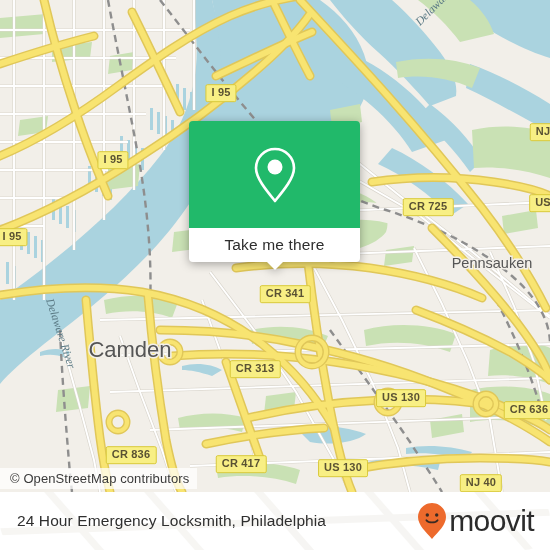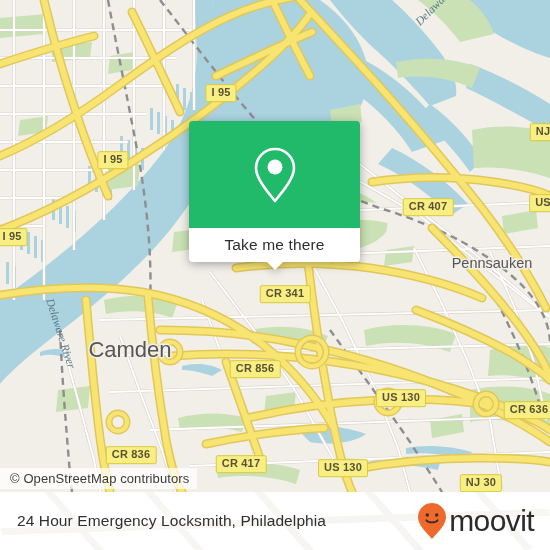--- a/index.html
+++ b/index.html
@@ -344,31 +344,31 @@
 
         <text x="130" y="357" font-family="Liberation Sans, sans-serif" font-size="22" fill="#555" text-anchor="middle" stroke="#F2EFE9" stroke-width="3" paint-order="stroke">Camden</text>
         <text x="492" y="268" font-family="Liberation Sans, sans-serif" font-size="14.5" fill="#555" text-anchor="middle" stroke="#F2EFE9" stroke-width="3" paint-order="stroke">Pennsauken</text>
       </g>
     </svg>
 
     <div id="shields" style="position:absolute;left:0;top:0;width:550px;height:492px;margin-top:17px;">
         <div style="position: absolute; left: 221px; top: 76px; transform: translate(-50%, -50%); background: rgb(248, 239, 132); border: 1.6px solid rgb(217, 201, 58); color: rgb(90, 82, 51); font: bold 11px / 1.15 &quot;Liberation Sans&quot;, sans-serif; padding: 1px 5px 2px; border-radius: 2px; white-space: nowrap; letter-spacing: 0.2px;">I 95</div>
         <div style="position: absolute; left: 113px; top: 143px; transform: translate(-50%, -50%); background: rgb(248, 239, 132); border: 1.6px solid rgb(217, 201, 58); color: rgb(90, 82, 51); font: bold 11px / 1.15 &quot;Liberation Sans&quot;, sans-serif; padding: 1px 5px 2px; border-radius: 2px; white-space: nowrap; letter-spacing: 0.2px;">I 95</div>
         <div style="position: absolute; left: 12px; top: 220px; transform: translate(-50%, -50%); background: rgb(248, 239, 132); border: 1.6px solid rgb(217, 201, 58); color: rgb(90, 82, 51); font: bold 11px / 1.15 &quot;Liberation Sans&quot;, sans-serif; padding: 1px 5px 2px; border-radius: 2px; white-space: nowrap; letter-spacing: 0.2px;">I 95</div>
-        <div style="position: absolute; left: 428px; top: 190px; transform: translate(-50%, -50%); background: rgb(248, 239, 132); border: 1.6px solid rgb(217, 201, 58); color: rgb(90, 82, 51); font: bold 11px / 1.15 &quot;Liberation Sans&quot;, sans-serif; padding: 1px 5px 2px; border-radius: 2px; white-space: nowrap; letter-spacing: 0.2px;">CR 407</div>
+        <div style="position: absolute; left: 428px; top: 190px; transform: translate(-50%, -50%); background: rgb(248, 239, 132); border: 1.6px solid rgb(217, 201, 58); color: rgb(90, 82, 51); font: bold 11px / 1.15 &quot;Liberation Sans&quot;, sans-serif; padding: 1px 5px 2px; border-radius: 2px; white-space: nowrap; letter-spacing: 0.2px;">CR 725</div>
         <div style="position: absolute; left: 543px; top: 115px; transform: translate(-50%, -50%); background: rgb(248, 239, 132); border: 1.6px solid rgb(217, 201, 58); color: rgb(90, 82, 51); font: bold 11px / 1.15 &quot;Liberation Sans&quot;, sans-serif; padding: 1px 5px 2px; border-radius: 2px; white-space: nowrap; letter-spacing: 0.2px;">NJ</div>
         <div style="position: absolute; left: 543px; top: 186px; transform: translate(-50%, -50%); background: rgb(248, 239, 132); border: 1.6px solid rgb(217, 201, 58); color: rgb(90, 82, 51); font: bold 11px / 1.15 &quot;Liberation Sans&quot;, sans-serif; padding: 1px 5px 2px; border-radius: 2px; white-space: nowrap; letter-spacing: 0.2px;">US</div>
         <div style="position: absolute; left: 285px; top: 277px; transform: translate(-50%, -50%); background: rgb(248, 239, 132); border: 1.6px solid rgb(217, 201, 58); color: rgb(90, 82, 51); font: bold 11px / 1.15 &quot;Liberation Sans&quot;, sans-serif; padding: 1px 5px 2px; border-radius: 2px; white-space: nowrap; letter-spacing: 0.2px;">CR 341</div>
-        <div style="position: absolute; left: 255px; top: 352px; transform: translate(-50%, -50%); background: rgb(248, 239, 132); border: 1.6px solid rgb(217, 201, 58); color: rgb(90, 82, 51); font: bold 11px / 1.15 &quot;Liberation Sans&quot;, sans-serif; padding: 1px 5px 2px; border-radius: 2px; white-space: nowrap; letter-spacing: 0.2px;">CR 856</div>
+        <div style="position: absolute; left: 255px; top: 352px; transform: translate(-50%, -50%); background: rgb(248, 239, 132); border: 1.6px solid rgb(217, 201, 58); color: rgb(90, 82, 51); font: bold 11px / 1.15 &quot;Liberation Sans&quot;, sans-serif; padding: 1px 5px 2px; border-radius: 2px; white-space: nowrap; letter-spacing: 0.2px;">CR 313</div>
         <div style="position: absolute; left: 401px; top: 381px; transform: translate(-50%, -50%); background: rgb(248, 239, 132); border: 1.6px solid rgb(217, 201, 58); color: rgb(90, 82, 51); font: bold 11px / 1.15 &quot;Liberation Sans&quot;, sans-serif; padding: 1px 5px 2px; border-radius: 2px; white-space: nowrap; letter-spacing: 0.2px;">US 130</div>
         <div style="position: absolute; left: 529px; top: 393px; transform: translate(-50%, -50%); background: rgb(248, 239, 132); border: 1.6px solid rgb(217, 201, 58); color: rgb(90, 82, 51); font: bold 11px / 1.15 &quot;Liberation Sans&quot;, sans-serif; padding: 1px 5px 2px; border-radius: 2px; white-space: nowrap; letter-spacing: 0.2px;">CR 636</div>
         <div style="position: absolute; left: 131px; top: 438px; transform: translate(-50%, -50%); background: rgb(248, 239, 132); border: 1.6px solid rgb(217, 201, 58); color: rgb(90, 82, 51); font: bold 11px / 1.15 &quot;Liberation Sans&quot;, sans-serif; padding: 1px 5px 2px; border-radius: 2px; white-space: nowrap; letter-spacing: 0.2px;">CR 836</div>
         <div style="position: absolute; left: 241px; top: 447px; transform: translate(-50%, -50%); background: rgb(248, 239, 132); border: 1.6px solid rgb(217, 201, 58); color: rgb(90, 82, 51); font: bold 11px / 1.15 &quot;Liberation Sans&quot;, sans-serif; padding: 1px 5px 2px; border-radius: 2px; white-space: nowrap; letter-spacing: 0.2px;">CR 417</div>
         <div style="position: absolute; left: 343px; top: 451px; transform: translate(-50%, -50%); background: rgb(248, 239, 132); border: 1.6px solid rgb(217, 201, 58); color: rgb(90, 82, 51); font: bold 11px / 1.15 &quot;Liberation Sans&quot;, sans-serif; padding: 1px 5px 2px; border-radius: 2px; white-space: nowrap; letter-spacing: 0.2px;">US 130</div>
-        <div style="position: absolute; left: 481px; top: 466px; transform: translate(-50%, -50%); background: rgb(248, 239, 132); border: 1.6px solid rgb(217, 201, 58); color: rgb(90, 82, 51); font: bold 11px / 1.15 &quot;Liberation Sans&quot;, sans-serif; padding: 1px 5px 2px; border-radius: 2px; white-space: nowrap; letter-spacing: 0.2px;">NJ 30</div>
+        <div style="position: absolute; left: 481px; top: 466px; transform: translate(-50%, -50%); background: rgb(248, 239, 132); border: 1.6px solid rgb(217, 201, 58); color: rgb(90, 82, 51); font: bold 11px / 1.15 &quot;Liberation Sans&quot;, sans-serif; padding: 1px 5px 2px; border-radius: 2px; white-space: nowrap; letter-spacing: 0.2px;">NJ 40</div>
       </div>
   </div>
 
   <div id="osm-attrib">© OpenStreetMap contributors</div>
 
   <div id="popup">
     <div id="popup-top">
       <svg width="46" height="58" viewBox="0 0 46 58">
         <path d="M23 3 C12.5 3 4 11.5 4 22 C4 32 14 44 23 55 C32 44 42 32 42 22 C42 11.5 33.5 3 23 3 Z" fill="none" stroke="#ffffff" stroke-width="2.6" stroke-linejoin="round"></path>
         <circle cx="23" cy="21" r="7.5" fill="#ffffff"></circle>

